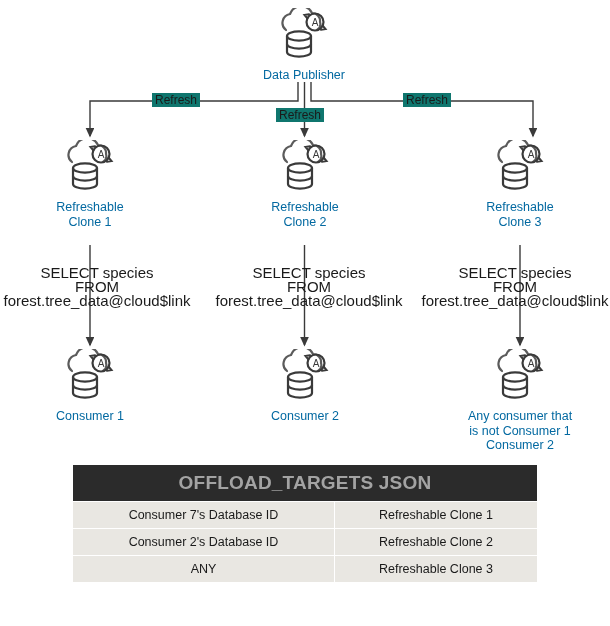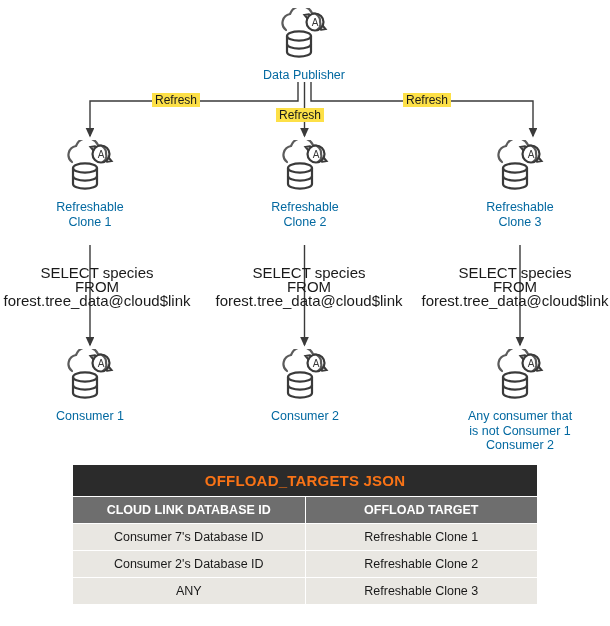--- a/index.html
+++ b/index.html
@@ -29,21 +29,21 @@
   .node-label {
     font-size: 12.5px;
     line-height: 14.5px;
     color: #0369a1;
     white-space: pre-line;
   }
   .edge-label {
     position: absolute;
     font-size: 12px;
     color: #1a1a1a;
-    background: #fde047;
+    background: #0f766e;
     padding: 0 3px;
     text-align: center;
     white-space: nowrap;
   }
   .sql-label {
     position: absolute;
     font-size: 15px;
     line-height: 14px;
     color: #1a1a1a;
     text-align: center;
@@ -58,24 +58,24 @@
     border-collapse: collapse;
     font-size: 12.5px;
   }
   .tbl th, .tbl td {
     border: 1px solid #ffffff;
     padding: 6px 4px;
     text-align: center;
   }
   .tbl .title-row th {
     background: #2b2b2b;
-    color: #f97316;
+    color: #a3a3a3;
     font-weight: bold;
     letter-spacing: 0.2px;
-    font-size: 15px;
+    font-size: 19px;
     padding: 7px 4px;
   }
   .tbl .head-row th {
     background: #6e6e6e;
     color: #ffffff;
     font-weight: bold;
     font-size: 12.5px;
   }
   .tbl td {
     background: #e9e7e2;
@@ -296,24 +296,20 @@
   </div>
   <div class="node-label">Any consumer that
 is not Consumer 1
 Consumer 2</div>
 </div>
 
 <table class="tbl">
   <tbody>
     <tr class="title-row">
       <th colspan="2">OFFLOAD_TARGETS JSON</th>
-    </tr>
-    <tr class="head-row">
-      <th style="width:50%">CLOUD LINK DATABASE ID</th>
-      <th style="width:50%">OFFLOAD TARGET</th>
     </tr>
     <tr>
       <td>Consumer 7's Database ID</td>
       <td>Refreshable Clone 1</td>
     </tr>
     <tr>
       <td>Consumer 2's Database ID</td>
       <td>Refreshable Clone 2</td>
     </tr>
     <tr>

